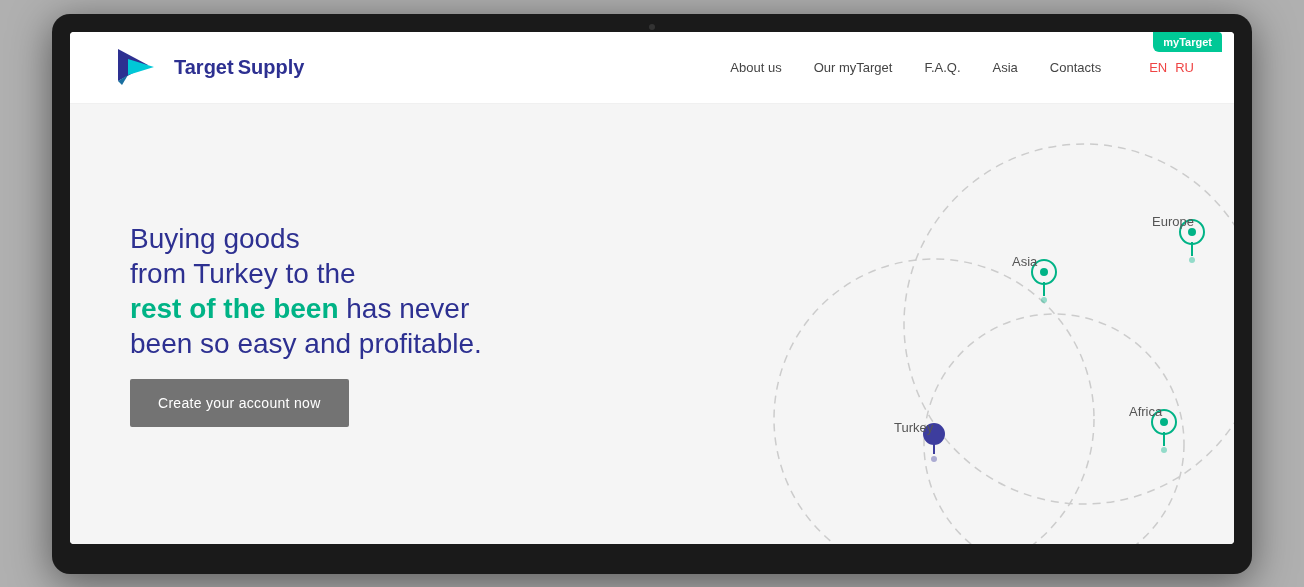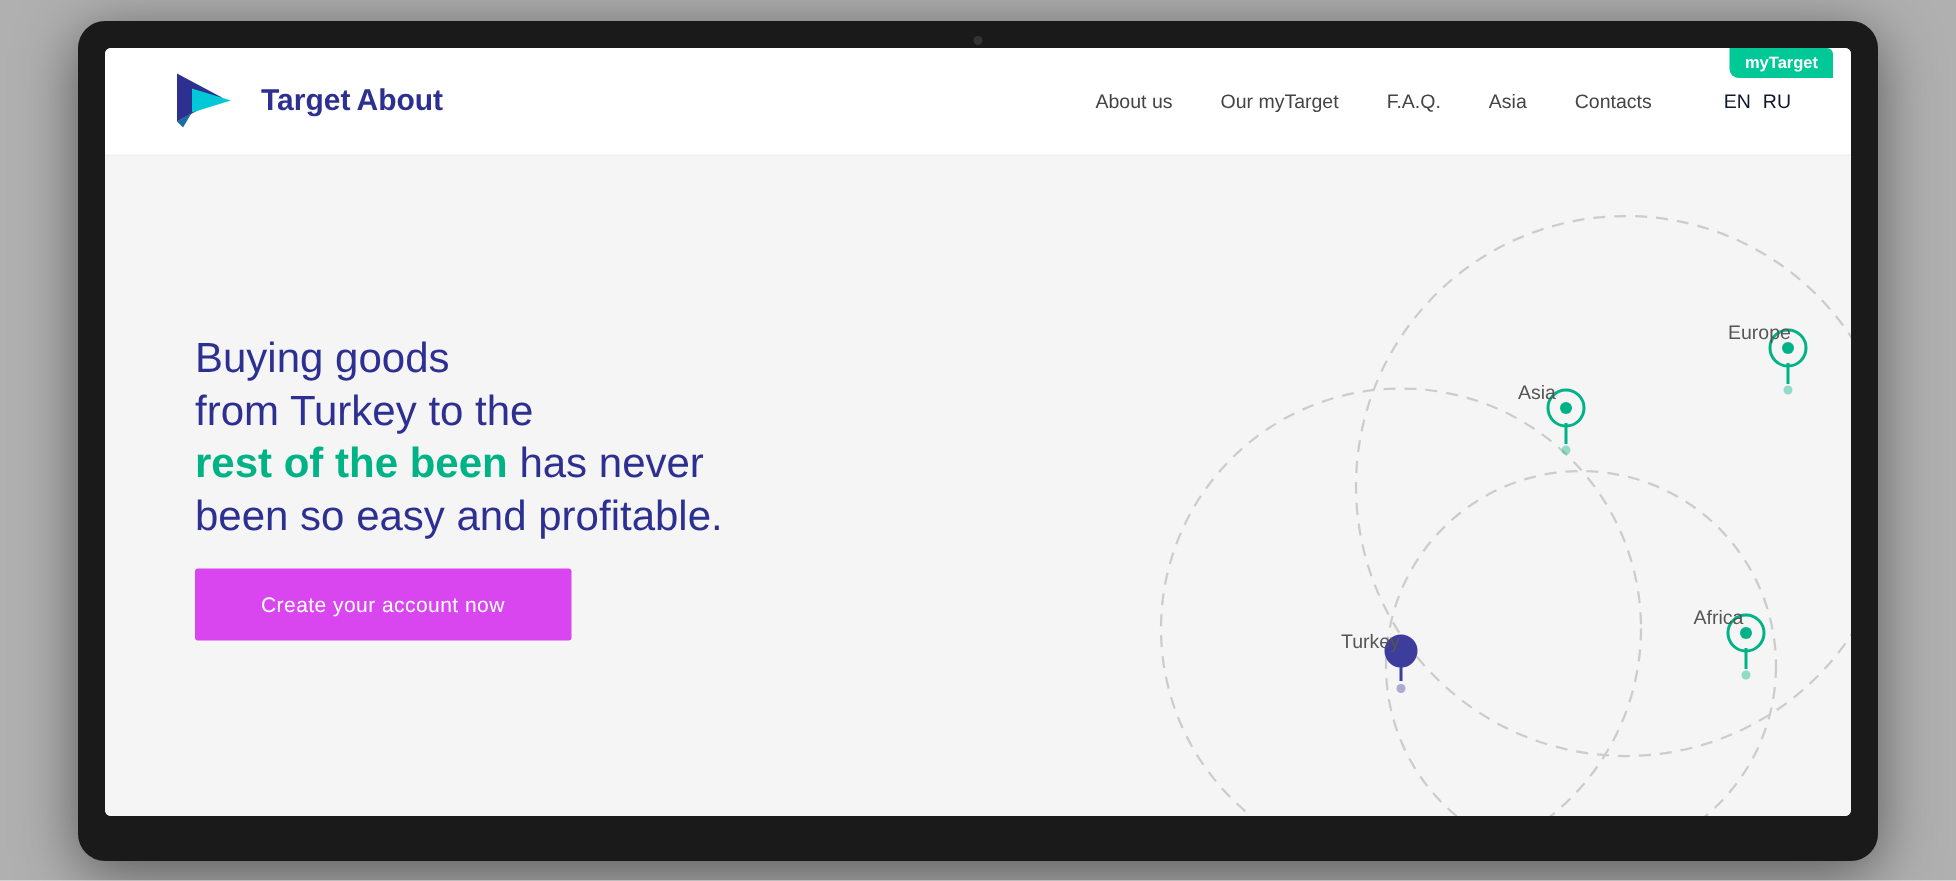--- a/index.html
+++ b/index.html
@@ -115,21 +115,21 @@
 
     .lang-area {
       display: flex;
       align-items: center;
       gap: 8px;
       margin-left: 16px;
     }
 
     .lang-btn {
       font-size: 13px;
-      color: #0f172a;
+      color: #ef4444;
       cursor: pointer;
     }
 
     .my-target-badge {
       position: absolute;
       top: 0;
       right: 12px;
       background: #00c896;
       color: #fff;
       font-size: 11px;
@@ -161,24 +161,24 @@
       line-height: 1.25;
       margin-bottom: 18px;
     }
 
     .hero-headline .highlight {
       color: #00b386;
       font-weight: 700;
     }
 
     .hero-cta {
-      background: #d946ef;
+      background: #737373;
       color: #fff;
       border: none;
-      padding: 16px 44px;
+      padding: 16px 28px;
       font-size: 14px;
       font-weight: 500;
       cursor: pointer;
       border-radius: 2px;
       letter-spacing: 0.3px;
     }
 
     
     .map-area {
       position: absolute;
@@ -211,21 +211,21 @@
           <polygon points="8,8 38,24 8,40" fill="#2d3091"></polygon>
 
           <polygon points="18,18 44,26 18,34" fill="#00c8d7"></polygon>
 
           <polygon points="8,40 18,34 12,44" fill="#1a6fa0"></polygon>
         </svg>
         <div class="logo-text">
           <div class="logo-brand">
             <span class="logo-target">Target</span>
             <br>
-            <span class="logo-supply">About</span>
+            <span class="logo-supply">Supply</span>
           </div>
         </div>
       </div>
 
       <nav class="nav-area">
         <a class="nav-link">About us</a>
         <a class="nav-link">Our myTarget</a>
         <a class="nav-link">F.A.Q.</a>
         <a class="nav-link">Asia</a>
         <a class="nav-link">Contacts</a>

